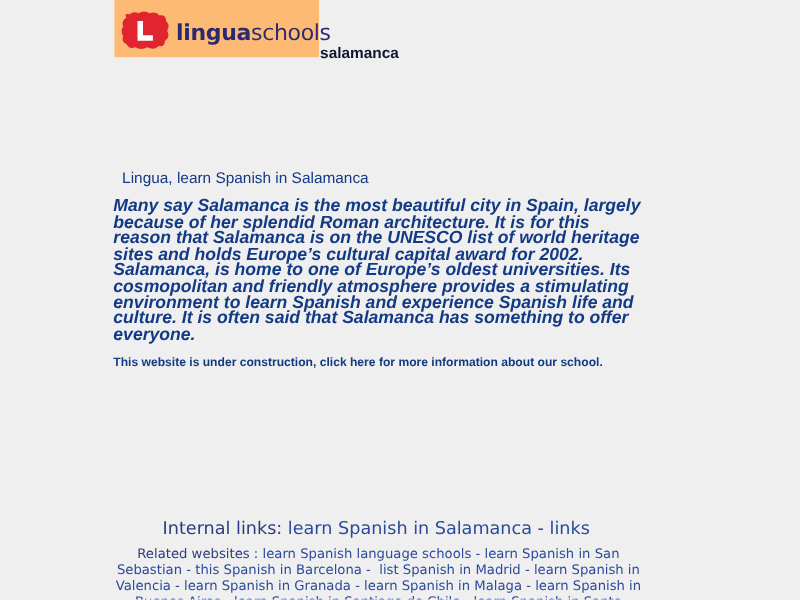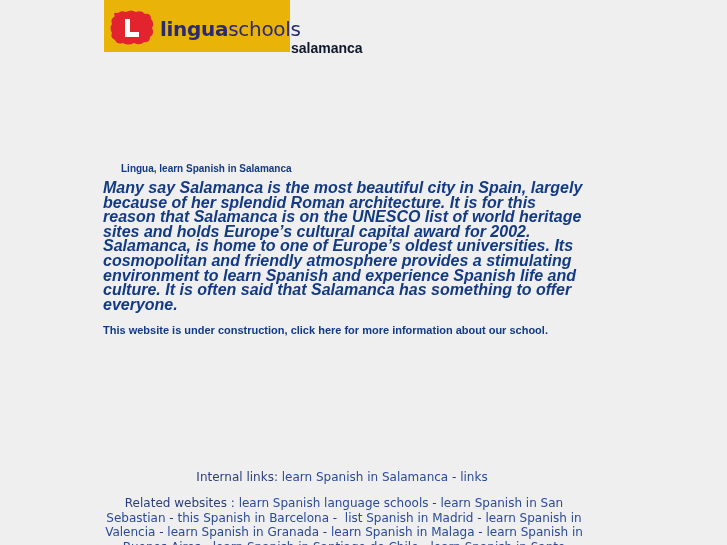--- a/index.html
+++ b/index.html
@@ -1,27 +1,27 @@
 <!DOCTYPE html>
 <html><head>
 <meta charset="utf-8">
 <style>
   html, body { margin:0; padding:0; }
   body { width:727px; height:545px; overflow:hidden; background:#efefef; position:relative; font-family:"Liberation Sans", sans-serif; color:#133a85; }
-  .logo { position:absolute; left:104px; top:0; width:186px; height:52px; background:#eab308; }
+  .logo { position:absolute; left:104px; top:0; width:186px; height:52px; background:#fdba74; }
   .logo-blob { position:absolute; left:5px; top:10px; width:46px; height:36px; }
   .logo-text { position:absolute; left:56px; top:17px; font-family:"DejaVu Sans", sans-serif; font-size:20px; letter-spacing:-0.3px; }
   .logo-text .b { color:#2b2a6f; font-weight:bold; }
   .logo-text .r { color:#2b2a6f; }
   .city { position:absolute; left:291px; top:40px; font-size:14px; font-weight:bold; color:#0f172a; }
-  h1 { position:absolute; left:103px; top:145px; margin:18px; font-size:10px; font-weight:bold; color:#133a85; }
+  h1 { position:absolute; left:103px; top:145px; margin:8px; font-size:14px; font-weight:normal; color:#133a85; }
   .intro { position:absolute; left:103px; top:181px; width:482px; margin:0; font-size:16px; font-weight:bold; line-height:14.6px; color:#133a85;font-style:italic; }
   .construction { position:absolute; left:103px; top:324px; margin:0; font-size:11px; font-weight:bold; color:#133a85; }
   .construction a { color:#133a85; text-decoration:none;text-align:center; }
-  .internal { position:absolute; left:0; width:684px; top:470px; text-align:center; font-family:"DejaVu Sans", sans-serif; font-size:12px; color:#2b3e7c; }
+  .internal { position:absolute; left:0; width:684px; top:470px; text-align:center; font-family:"DejaVu Sans", sans-serif; font-size:16px; color:#2b3e7c; }
   .related { position:absolute; left:103px; width:482px; top:496px; text-align:center; font-family:"DejaVu Sans", sans-serif; font-size:12px; line-height:14.6px; color:#2b3e7c; }
   a.lnk { color:#2b4a9c; text-decoration:none; }
 </style>
 </head>
 <body>
 
 <div class="logo">
   <svg class="logo-blob" viewBox="0 0 46 36">
     <path d="M6 6 Q3 2 9 3 Q12 0 17 2 Q22 -1 27 2 Q33 0 36 4 Q42 3 42 9 Q46 13 43 18 Q46 24 41 27 Q41 33 35 32 Q31 36 25 33 Q19 36 14 33 Q8 35 6 30 Q1 28 3 23 Q0 18 3 14 Q1 9 6 6 Z" fill="#e2242f"></path>
     <path d="M16 9 h5 v13 h9 v5 h-14 z" fill="#ffffff"></path>

